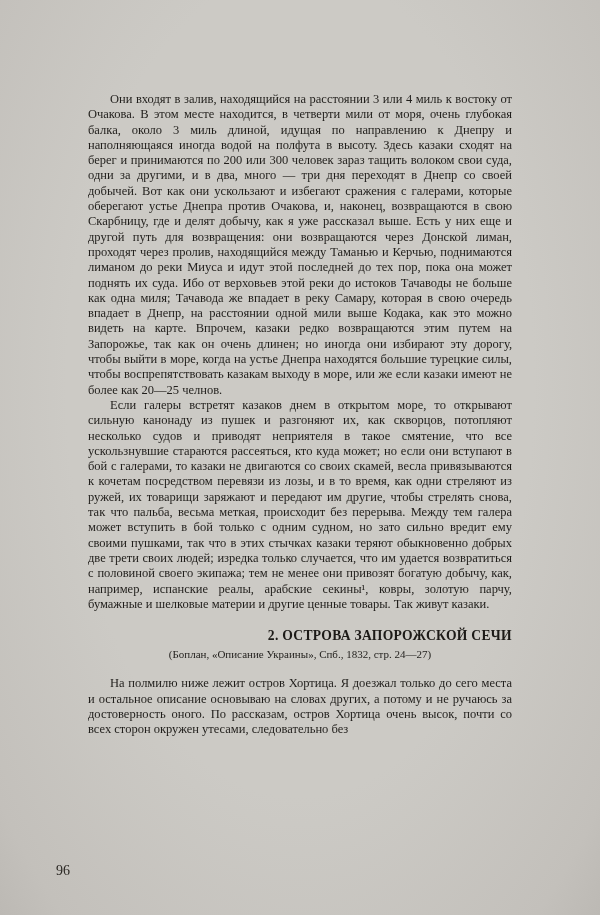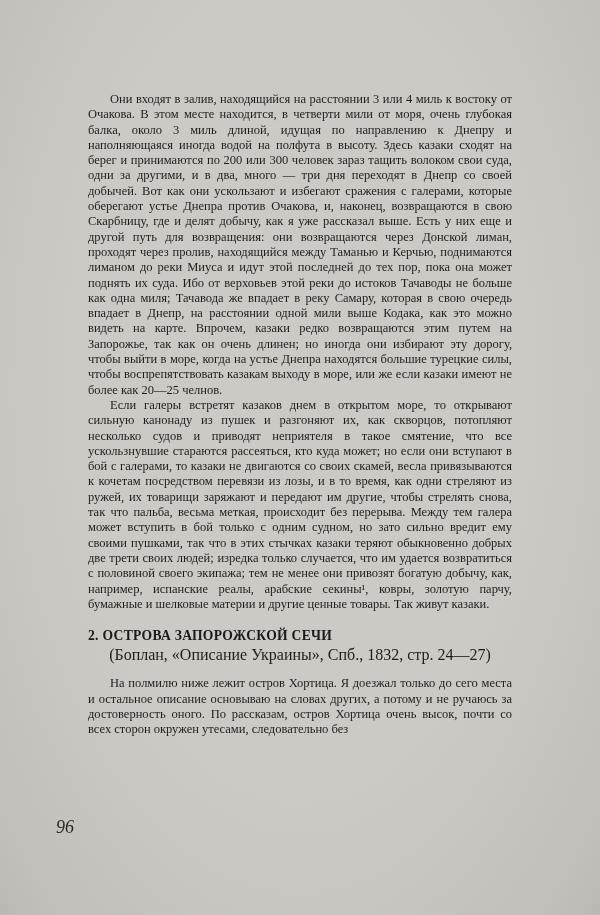--- a/index.html
+++ b/index.html
@@ -28,45 +28,44 @@
     font-size: 12.5px;
     line-height: 15.3px;
   }
   .para {
     margin: 0;
     text-align: justify;
     text-indent: 22px;
   }
   .heading {
     margin: 16px 0 5px 0;
-    text-align: left;
+    text-align: right;
     font-size: 13.6px;
     font-weight: bold;
     letter-spacing: 0.3px;
     color: #1c1a17;
   }
   .source {
     text-align: center;
-    font-size: 16px;
+    font-size: 11px;
     line-height: 13px;
     margin: 0 0 15px 0;
   }
   .footnote {
     margin-top: 11px;
     font-size: 10.8px;
     line-height: 13px;
     text-indent: 26px;
   }
   .page-number {
     position: absolute;
     left: 56px;
-    top: 817px;
-    font-size: 18px;
+    top: 863px;
+    font-size: 14px;
     color: #2a2723;
-    font-style: italic;
   }
 </style>
 </head>
 <body>
 
 <div class="page">
   <div class="text-block">
     <p class="para">Они входят в залив, находящийся на расстоянии 3 или 4 миль к востоку от Очакова. В этом месте находится, в четверти мили от моря, очень глубокая балка, около 3 миль длиной, идущая по направлению к Днепру и наполняющаяся иногда водой на полфута в высоту. Здесь казаки сходят на берег и принимаются по 200 или 300 человек зараз тащить волоком свои суда, одни за другими, и в два, много — три дня переходят в Днепр со своей добычей. Вот как они ускользают и избегают сражения с галерами, которые оберегают устье Днепра против Очакова, и, наконец, возвращаются в свою Скарбницу, где и делят добычу, как я уже рассказал выше. Есть у них еще и другой путь для возвращения: они возвращаются через Донской лиман, проходят через пролив, находящийся между Таманью и Керчью, поднимаются лиманом до реки Миуса и идут этой последней до тех пор, пока она может поднять их суда. Ибо от верховьев этой реки до истоков Тачаводы не больше как одна миля; Тачавода же впадает в реку Самару, которая в свою очередь впадает в Днепр, на расстоянии одной мили выше Кодака, как это можно видеть на карте. Впрочем, казаки редко возвращаются этим путем на Запорожье, так как он очень длинен; но иногда они избирают эту дорогу, чтобы выйти в море, когда на устье Днепра находятся большие турецкие силы, чтобы воспрепятствовать казакам выходу в море, или же если казаки имеют не более как 20—25 челнов.</p>
     <p class="para">Если галеры встретят казаков днем в открытом море, то открывают сильную канонаду из пушек и разгоняют их, как скворцов, потопляют несколько судов и приводят неприятеля в такое смятение, что все ускользнувшие стараются рассеяться, кто куда может; но если они вступают в бой с галерами, то казаки не двигаются со своих скамей, весла привязываются к кочетам посредством перевязи из лозы, и в то время, как одни стреляют из ружей, их товарищи заряжают и передают им другие, чтобы стрелять снова, так что пальба, весьма меткая, происходит без перерыва. Между тем галера может вступить в бой только с одним судном, но зато сильно вредит ему своими пушками, так что в этих стычках казаки теряют обыкновенно добрых две трети своих людей; изредка только случается, что им удается возвратиться с половиной своего экипажа; тем не менее они привозят богатую добычу, как, например, испанские реалы, арабские секины¹, ковры, золотую парчу, бумажные и шелковые материи и другие ценные товары. Так живут казаки.</p>
     <h2 class="heading">2. ОСТРОВА ЗАПОРОЖСКОЙ СЕЧИ</h2>

